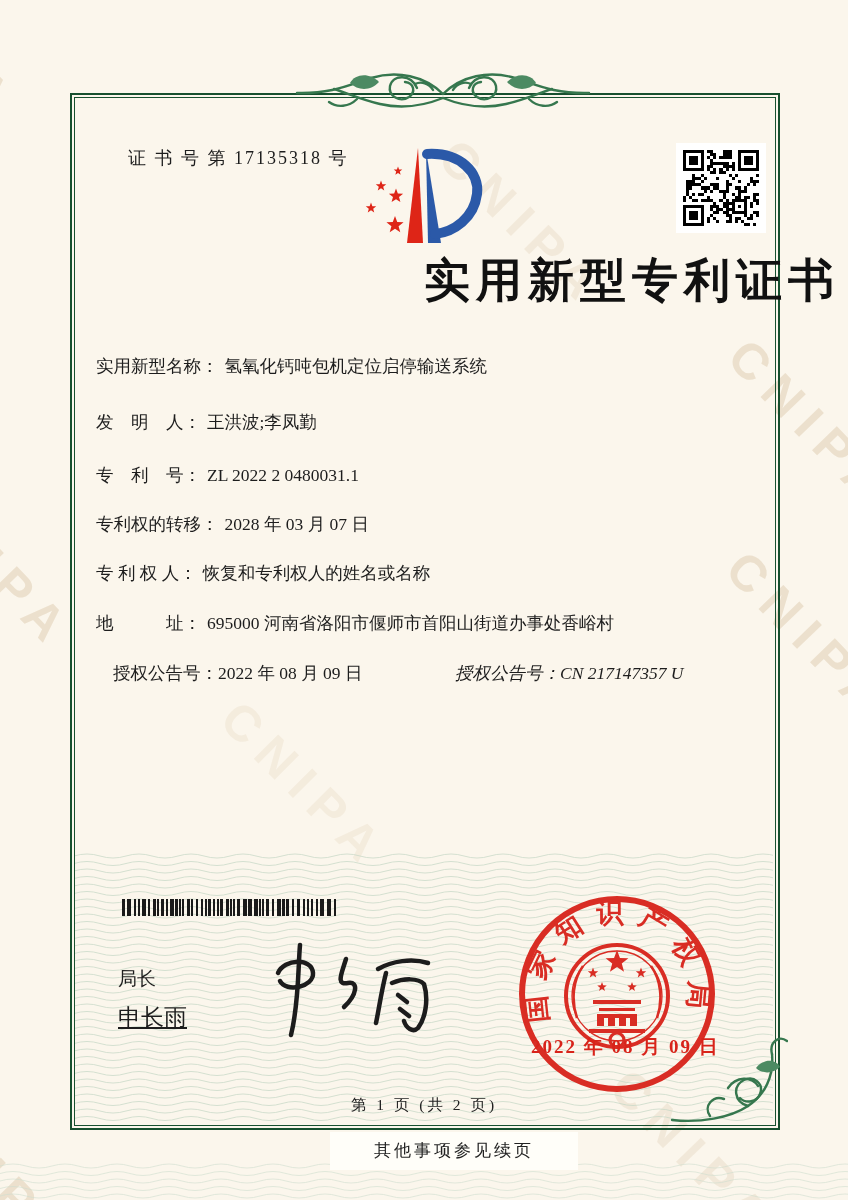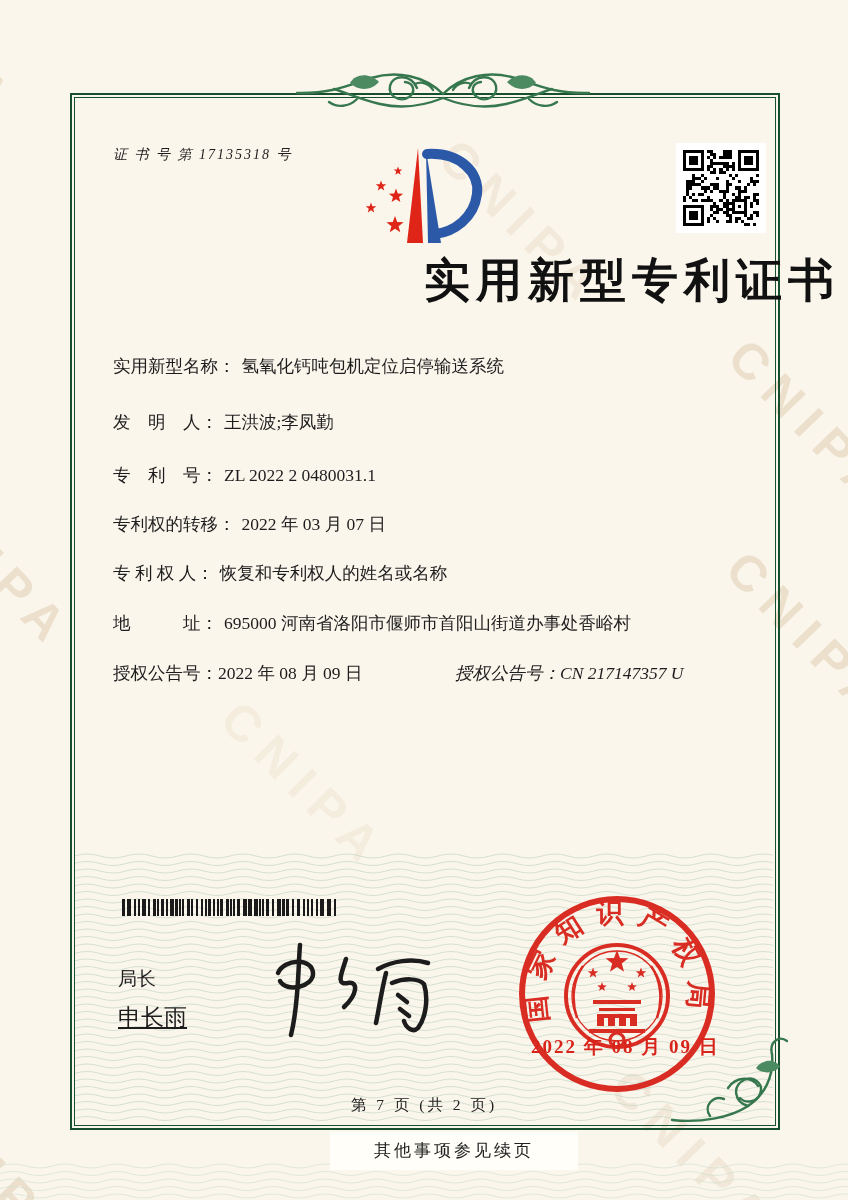--- a/index.html
+++ b/index.html
@@ -21,30 +21,30 @@
     border:2px solid #17502f;z-index:1;
   }
   .frame::after{
     content:"";position:absolute;inset:2px;border:1px solid #17502f;
   }
   .flourish-top{position:absolute;left:293px;top:64px;width:300px;height:60px;z-index:2;}
   .flourish-corner{position:absolute;left:668px;top:1022px;width:120px;height:112px;z-index:2;}
   .fl path{stroke:#36774e;stroke-width:2.4;fill:none;stroke-linecap:round;}
   .fl .leaf{fill:#4c8a62;stroke:none;}
   
-  .cert-no{position:absolute;left:113px;top:146px;font-size:14px;letter-spacing:2px;z-index:3;font-style:italic;}
+  .cert-no{position:absolute;left:128px;top:146px;font-size:18px;letter-spacing:2px;z-index:3;}
   .logo{position:absolute;left:356px;top:140px;width:132px;height:116px;z-index:3;}
   .qr-pad{position:absolute;left:676px;top:143px;width:90px;height:90px;background:#ffffff;z-index:2;}
   .qr{position:absolute;left:683px;top:150px;width:76px;height:76px;z-index:3;}
   .title{
     position:absolute;left:0;top:250px;width:840px;text-align:right;
     font-size:46px;font-weight:bold;letter-spacing:6px;z-index:3;color:#111;
   }
   
-  .row{position:absolute;left:113px;font-size:17.5px;white-space:nowrap;z-index:3;}
+  .row{position:absolute;left:96px;font-size:17.5px;white-space:nowrap;z-index:3;}
   .row .lab{display:inline-block;}
   .row .val{margin-left:6px;}
   .row2{position:absolute;font-size:17.5px;white-space:nowrap;z-index:3;}
   
   .paras{
     position:absolute;left:100px;top:700px;width:658px;z-index:3;
     font-size:17.5px;line-height:27px;text-align:justify;color:#222;
   }
   .paras p{margin:0;text-indent:2em;}
   
@@ -375,21 +375,21 @@
 <div class="row" style="top:354px;">
   <span class="lab">实用新型名称：</span><span class="val">氢氧化钙吨包机定位启停输送系统</span>
 </div>
 <div class="row" style="top:410px;">
   <span class="lab">发　明　人：</span><span class="val">王洪波;李凤勤</span>
 </div>
 <div class="row" style="top:463px;">
   <span class="lab">专　利　号：</span><span class="val">ZL 2022 2 0480031.1</span>
 </div>
 <div class="row" style="top:512px;">
-  <span class="lab">专利权的转移：</span><span class="val">2022 年 03 月 07 日</span>
+  <span class="lab">专利权的转移：</span><span class="val">2028 年 03 月 07 日</span>
 </div>
 <div class="row" style="top:561px;">
   <span class="lab">专 利 权 人：</span><span class="val">恢复和专利权人的姓名或名称</span>
 </div>
 <div class="row" style="top:611px;">
   <span class="lab">地　　　址：</span><span class="val">695000  河南省洛阳市偃师市首阳山街道办事处香峪村</span>
 </div>
 <div class="row2" style="left:113px;top:661px;">
   <span class="lab">授权公告号：</span><span class="val">2022 年 08 月 09 日</span>
 </div>
@@ -488,14 +488,14 @@
     <rect x="110" y="130" width="4" height="8" fill="#fbf6ec"></rect>
     <rect x="121" y="130" width="4" height="8" fill="#fbf6ec"></rect>
     <rect x="84" y="141" width="56" height="4" fill="#d8231a"></rect>
     <circle cx="112" cy="152" r="7" fill="none" stroke="#d8231a" stroke-width="3.2"></circle>
     <path d="M72 130 C66 112 68 92 78 78" fill="none" stroke="#d8231a" stroke-width="2.5"></path>
     <path d="M152 130 C158 112 156 92 146 78" fill="none" stroke="#d8231a" stroke-width="2.5"></path>
   </g>
 </svg>
 <div class="seal-date">2022 年 08 月 09 日</div>
 
-<div class="page-footer">第 7 页 (共 2 页)</div>
+<div class="page-footer">第 1 页 (共 2 页)</div>
 <div class="continuation">其他事项参见续页</div>
 
 </body></html>

